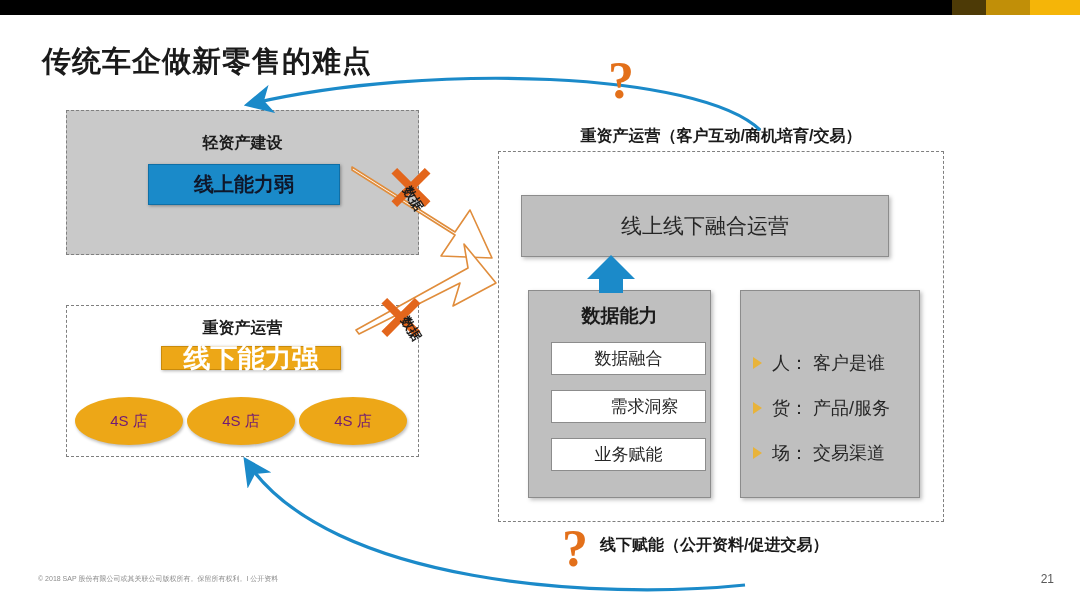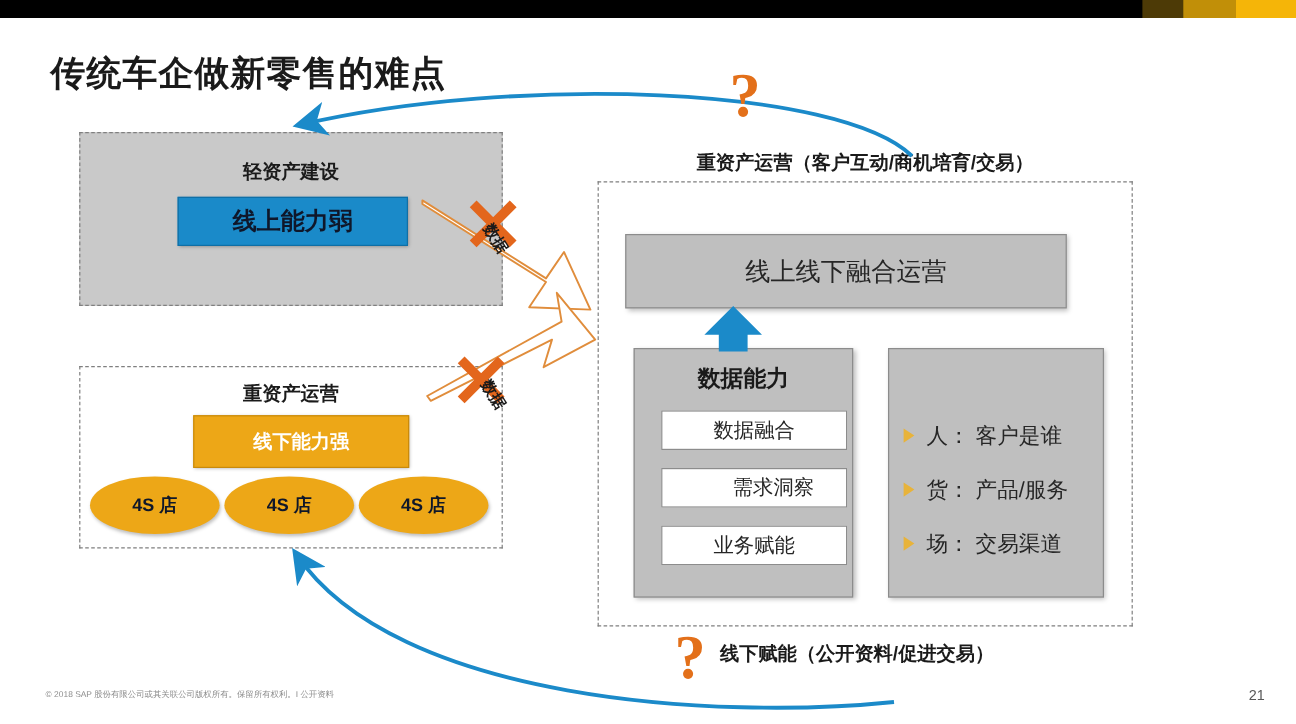--- a/index.html
+++ b/index.html
@@ -93,43 +93,43 @@
     align-items: center;
     justify-content: center;
     box-shadow: 1px 1px 3px rgba(0,0,0,0.35);
     box-sizing: border-box;
   }
 
   
   .box-orange {
     position: absolute;
     left: 94px; top: 40px;
-    width: 180px; height: 44px;
+    width: 180px; height: 24px;
     background: #eda717;
     border: 1px solid #c98a0b;
     color: #ffffff;
-    font-size: 16px;
+    font-size: 27px;
     font-weight: bold;
     display: flex;
     align-items: center;
     justify-content: center;
     box-shadow: 1px 1px 3px rgba(0,0,0,0.3);
     box-sizing: border-box;
   }
 
   
   .ellipse {
     position: absolute;
     top: 91px;
     width: 108px; height: 48px;
     border-radius: 50%;
     background: #eda717;
-    color: #0f172a;
+    color: #701a75;
     font-size: 15px;
-    font-weight: bold;
+    font-weight: normal;
     display: flex;
     align-items: center;
     justify-content: center;
     box-shadow: 1px 2px 3px rgba(0,0,0,0.25);
   }
   .ell-1 { left: 8px; }
   .ell-2 { left: 120px; }
   .ell-3 { left: 232px; }
 
   

